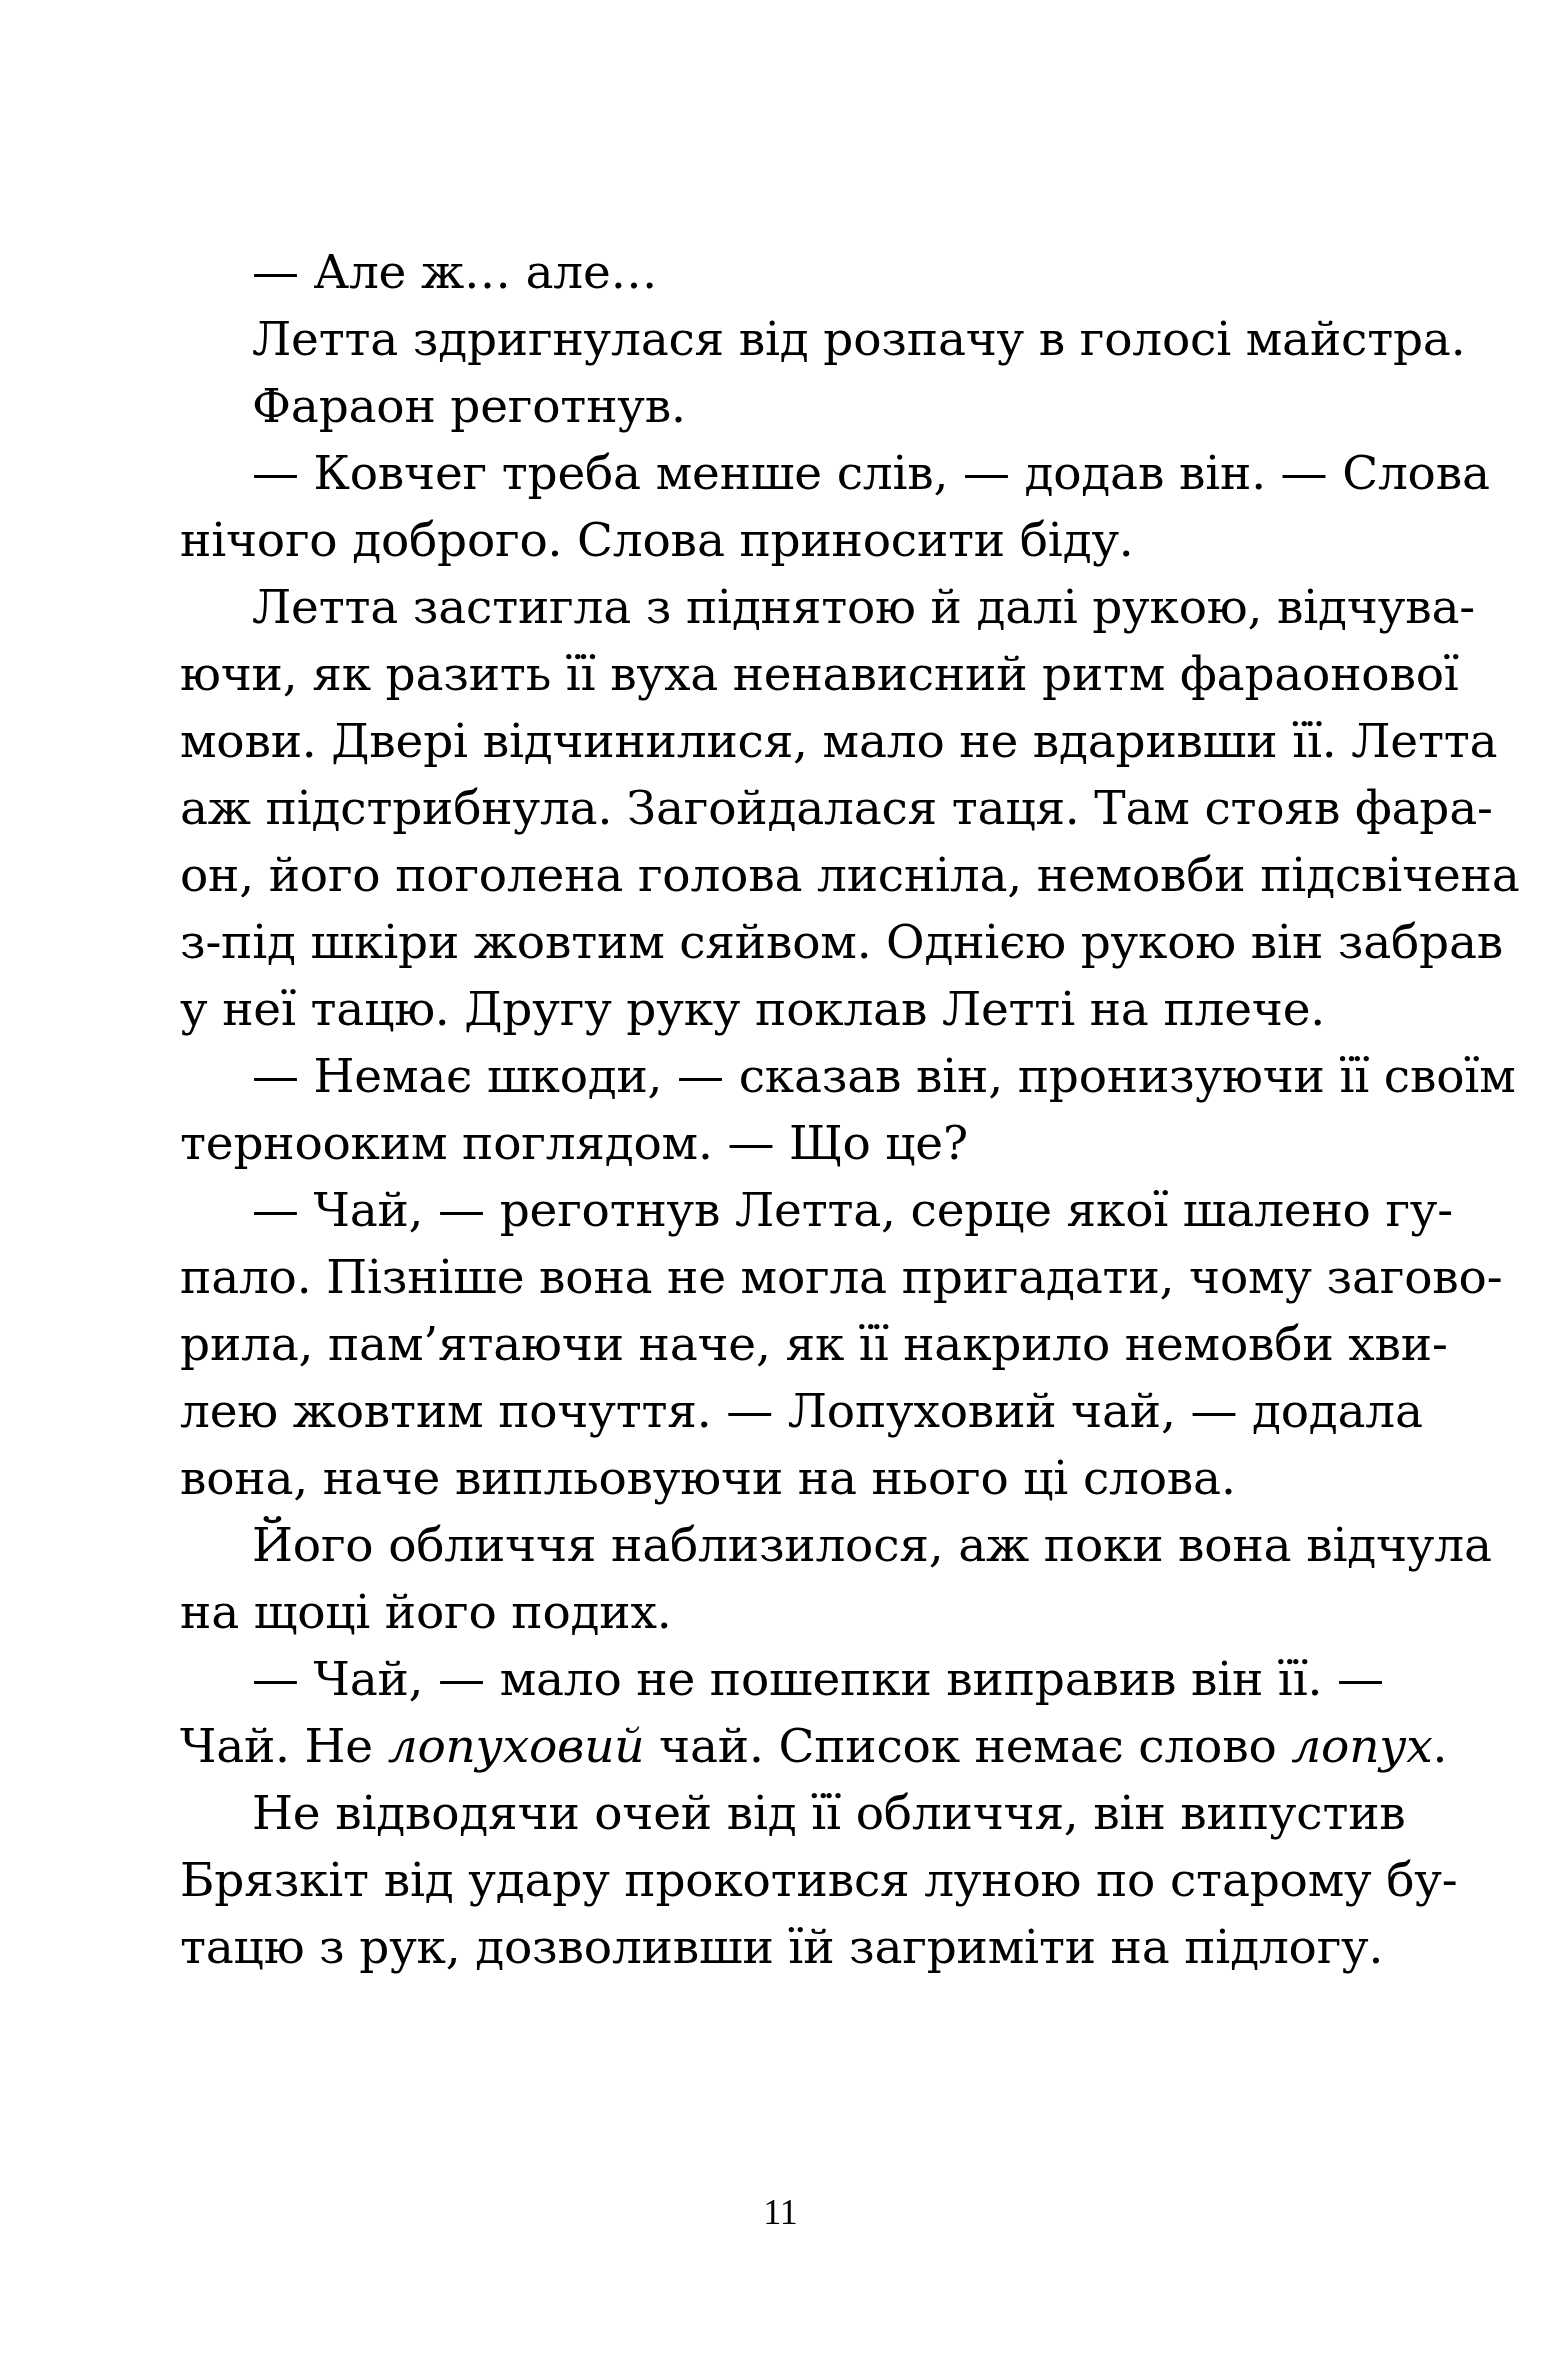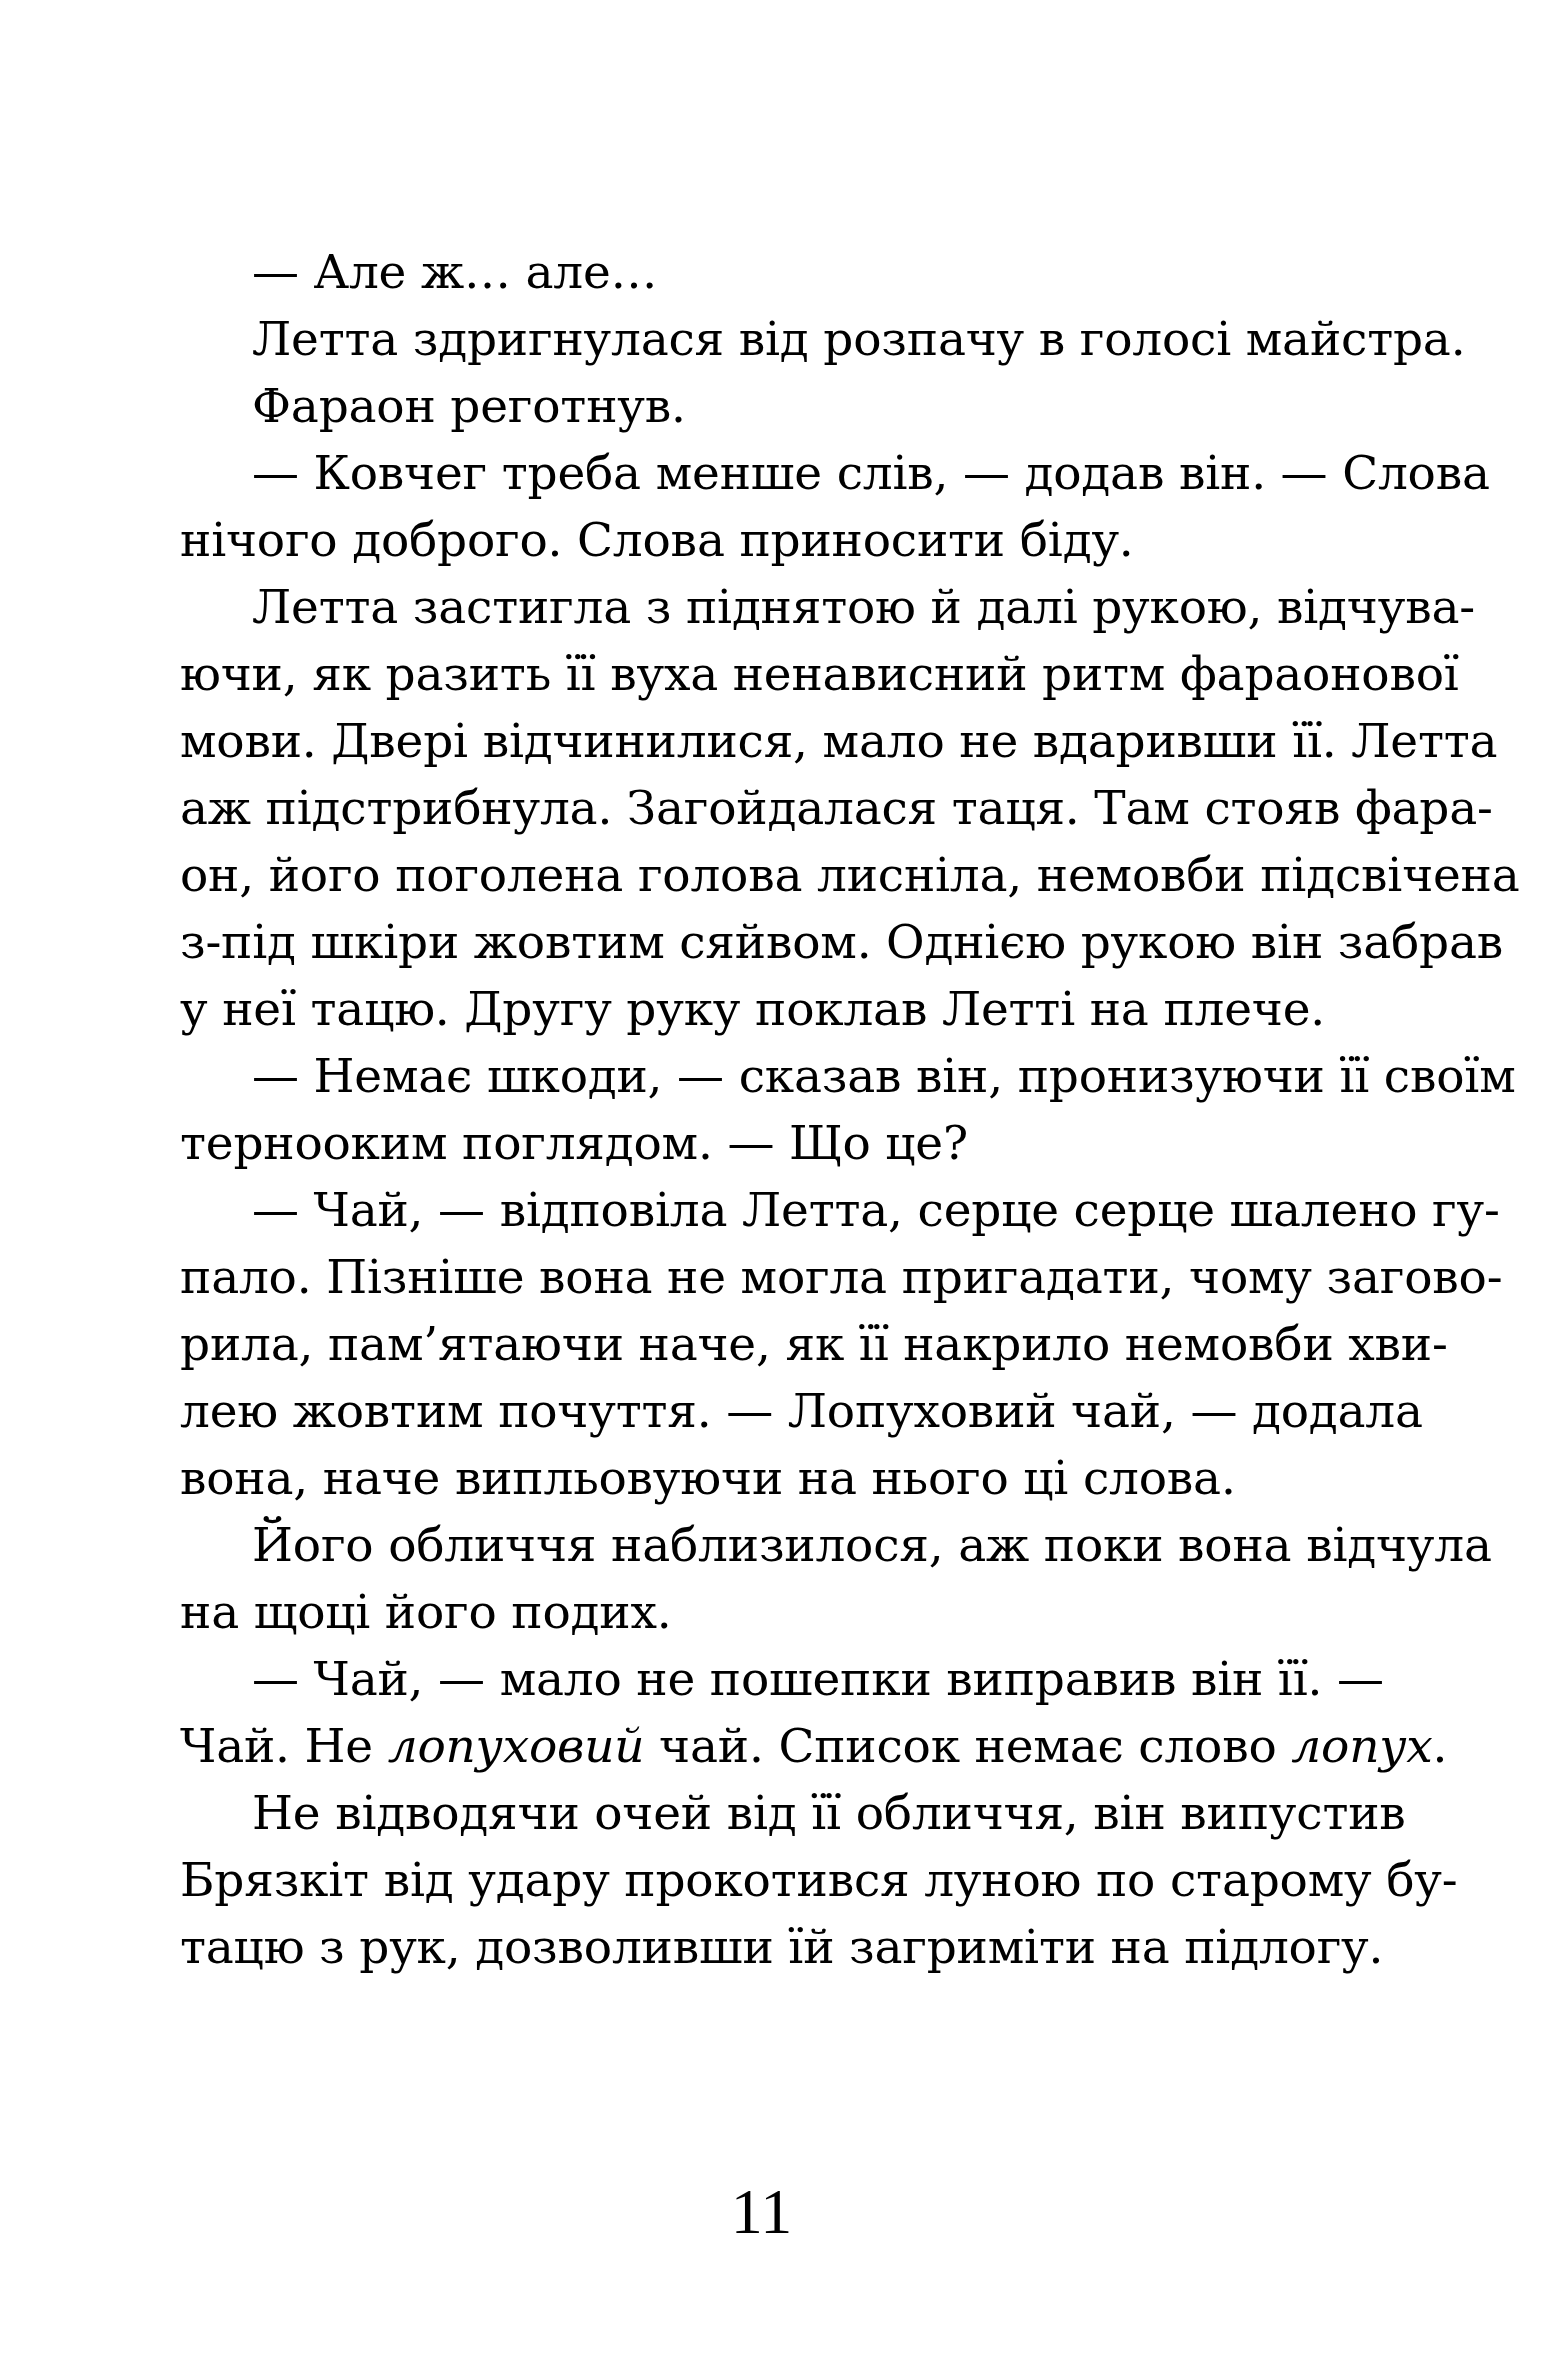--- a/index.html
+++ b/index.html
@@ -49,23 +49,24 @@
     }
     .line .seg-italic {
       font-style: italic;
     }
     .page-number {
       position: absolute;
       left: 0;
       width: 1523px;
       top: 2183px;
       text-align: center;
-      font-size: 64px;
+      font-size: 36px;
       line-height: 58px;
       font-family: "Liberation Serif", "DejaVu Serif", serif;
+      padding-left: 19px;
     }
   </style>
 </head>
 <body>
 
 <div class="page">
   <div class="text-block">
     <span class="line indent last">— Але ж… але…</span>
     <span class="line indent last">Летта здригнулася від розпачу в голосі майстра.</span>
     <span class="line indent last">Фараон реготнув.</span>
@@ -73,21 +74,21 @@
     <span class="line last">нічого доброго. Слова приносити біду.</span>
     <span class="line indent">Летта застигла з піднятою й далі рукою, відчува-</span>
     <span class="line">ючи, як разить її вуха ненависний ритм фараонової</span>
     <span class="line">мови. Двері відчинилися, мало не вдаривши її. Летта</span>
     <span class="line">аж підстрибнула. Загойдалася таця. Там стояв фара-</span>
     <span class="line">он, його поголена голова лисніла, немовби підсвічена</span>
     <span class="line">з-під шкіри жовтим сяйвом. Однією рукою він забрав</span>
     <span class="line last">у неї тацю. Другу руку поклав Летті на плече.</span>
     <span class="line indent">— Немає шкоди, — сказав він, пронизуючи її своїм</span>
     <span class="line last">тернооким поглядом. — Що це?</span>
-    <span class="line indent">— Чай, — відповіла Летта, серце серце шалено гу-</span>
+    <span class="line indent">— Чай, — реготнув Летта, серце якої шалено гу-</span>
     <span class="line">пало. Пізніше вона не могла пригадати, чому загово-</span>
     <span class="line">рила, пам’ятаючи наче, як її накрило немовби хви-</span>
     <span class="line">лею жовтим почуття. — Лопуховий чай, — додала</span>
     <span class="line last">вона, наче випльовуючи на нього ці слова.</span>
     <span class="line indent">Його обличчя наблизилося, аж поки вона відчула</span>
     <span class="line last">на щоці його подих.</span>
     <span class="line indent">— Чай, — мало не пошепки виправив він її. —</span>
     <span class="line last"><span>Чай. Не </span><span class="seg-italic">лопуховий</span><span> чай. Список немає слово </span><span class="seg-italic">лопух</span><span>.</span></span>
     <span class="line indent">Не відводячи очей від її обличчя, він випустив</span>
     <span class="line">Брязкіт від удару прокотився луною по старому бу-</span>

